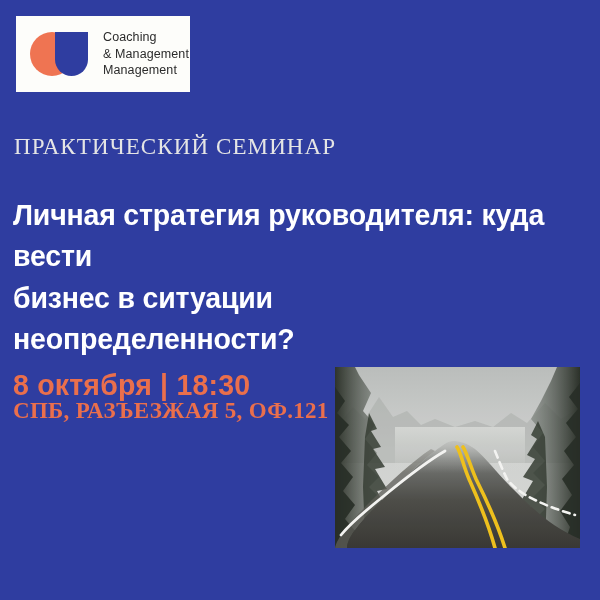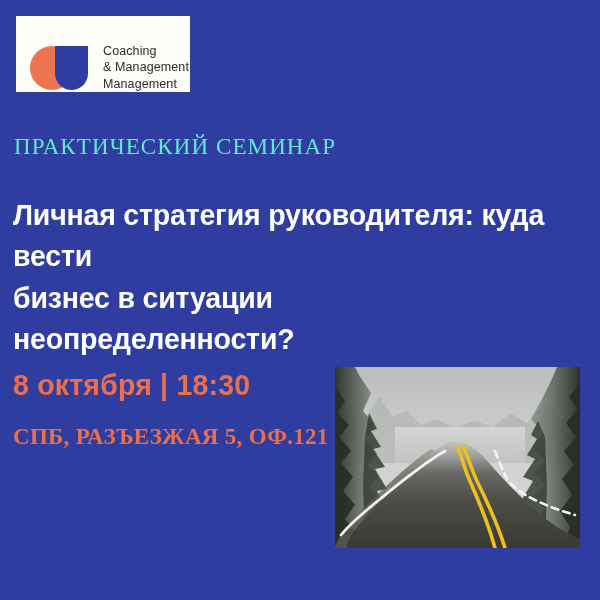--- a/index.html
+++ b/index.html
@@ -20,21 +20,21 @@
 
   
   .logo-card {
     position: absolute;
     left: 16px;
     top: 16px;
     width: 174px;
     height: 76px;
     background: #fdfdfa;
     display: flex;
-    align-items: flex-end;
+    align-items: center;
     padding: 0 0 0 14px;
     box-sizing: border-box;
   }
   .logo-mark {
     position: relative;
     width: 62px;
     height: 48px;
     flex: 0 0 auto;
   }
   .logo-mark .mark-c {
@@ -62,21 +62,21 @@
     line-height: 1.32;
     letter-spacing: 0.1px;
     white-space: nowrap;
   }
 
   
   .kicker {
     position: absolute;
     left: 14px;
     top: 134px;
-    color: #5eead4;
+    color: #e5e5e5;
     font-family: "Liberation Serif", serif;
     font-size: 23px;
     letter-spacing: 1.1px;
     white-space: nowrap;
   }
 
   
   .headline {
     position: absolute;
     left: 13px;
@@ -103,21 +103,21 @@
     font-weight: bold;
     font-size: 30px;
     letter-spacing: 0.2px;
     white-space: nowrap;
     transform: scaleX(0.95);
     transform-origin: left top;
   }
   .venue-line {
     position: absolute;
     left: 13px;
-    top: 424px;
+    top: 398px;
     color: #ea6f4c;
     font-family: "Liberation Serif", serif;
     font-weight: bold;
     font-size: 23px;
     letter-spacing: 0.3px;
     white-space: nowrap;
   }
 
   
   .photo {

